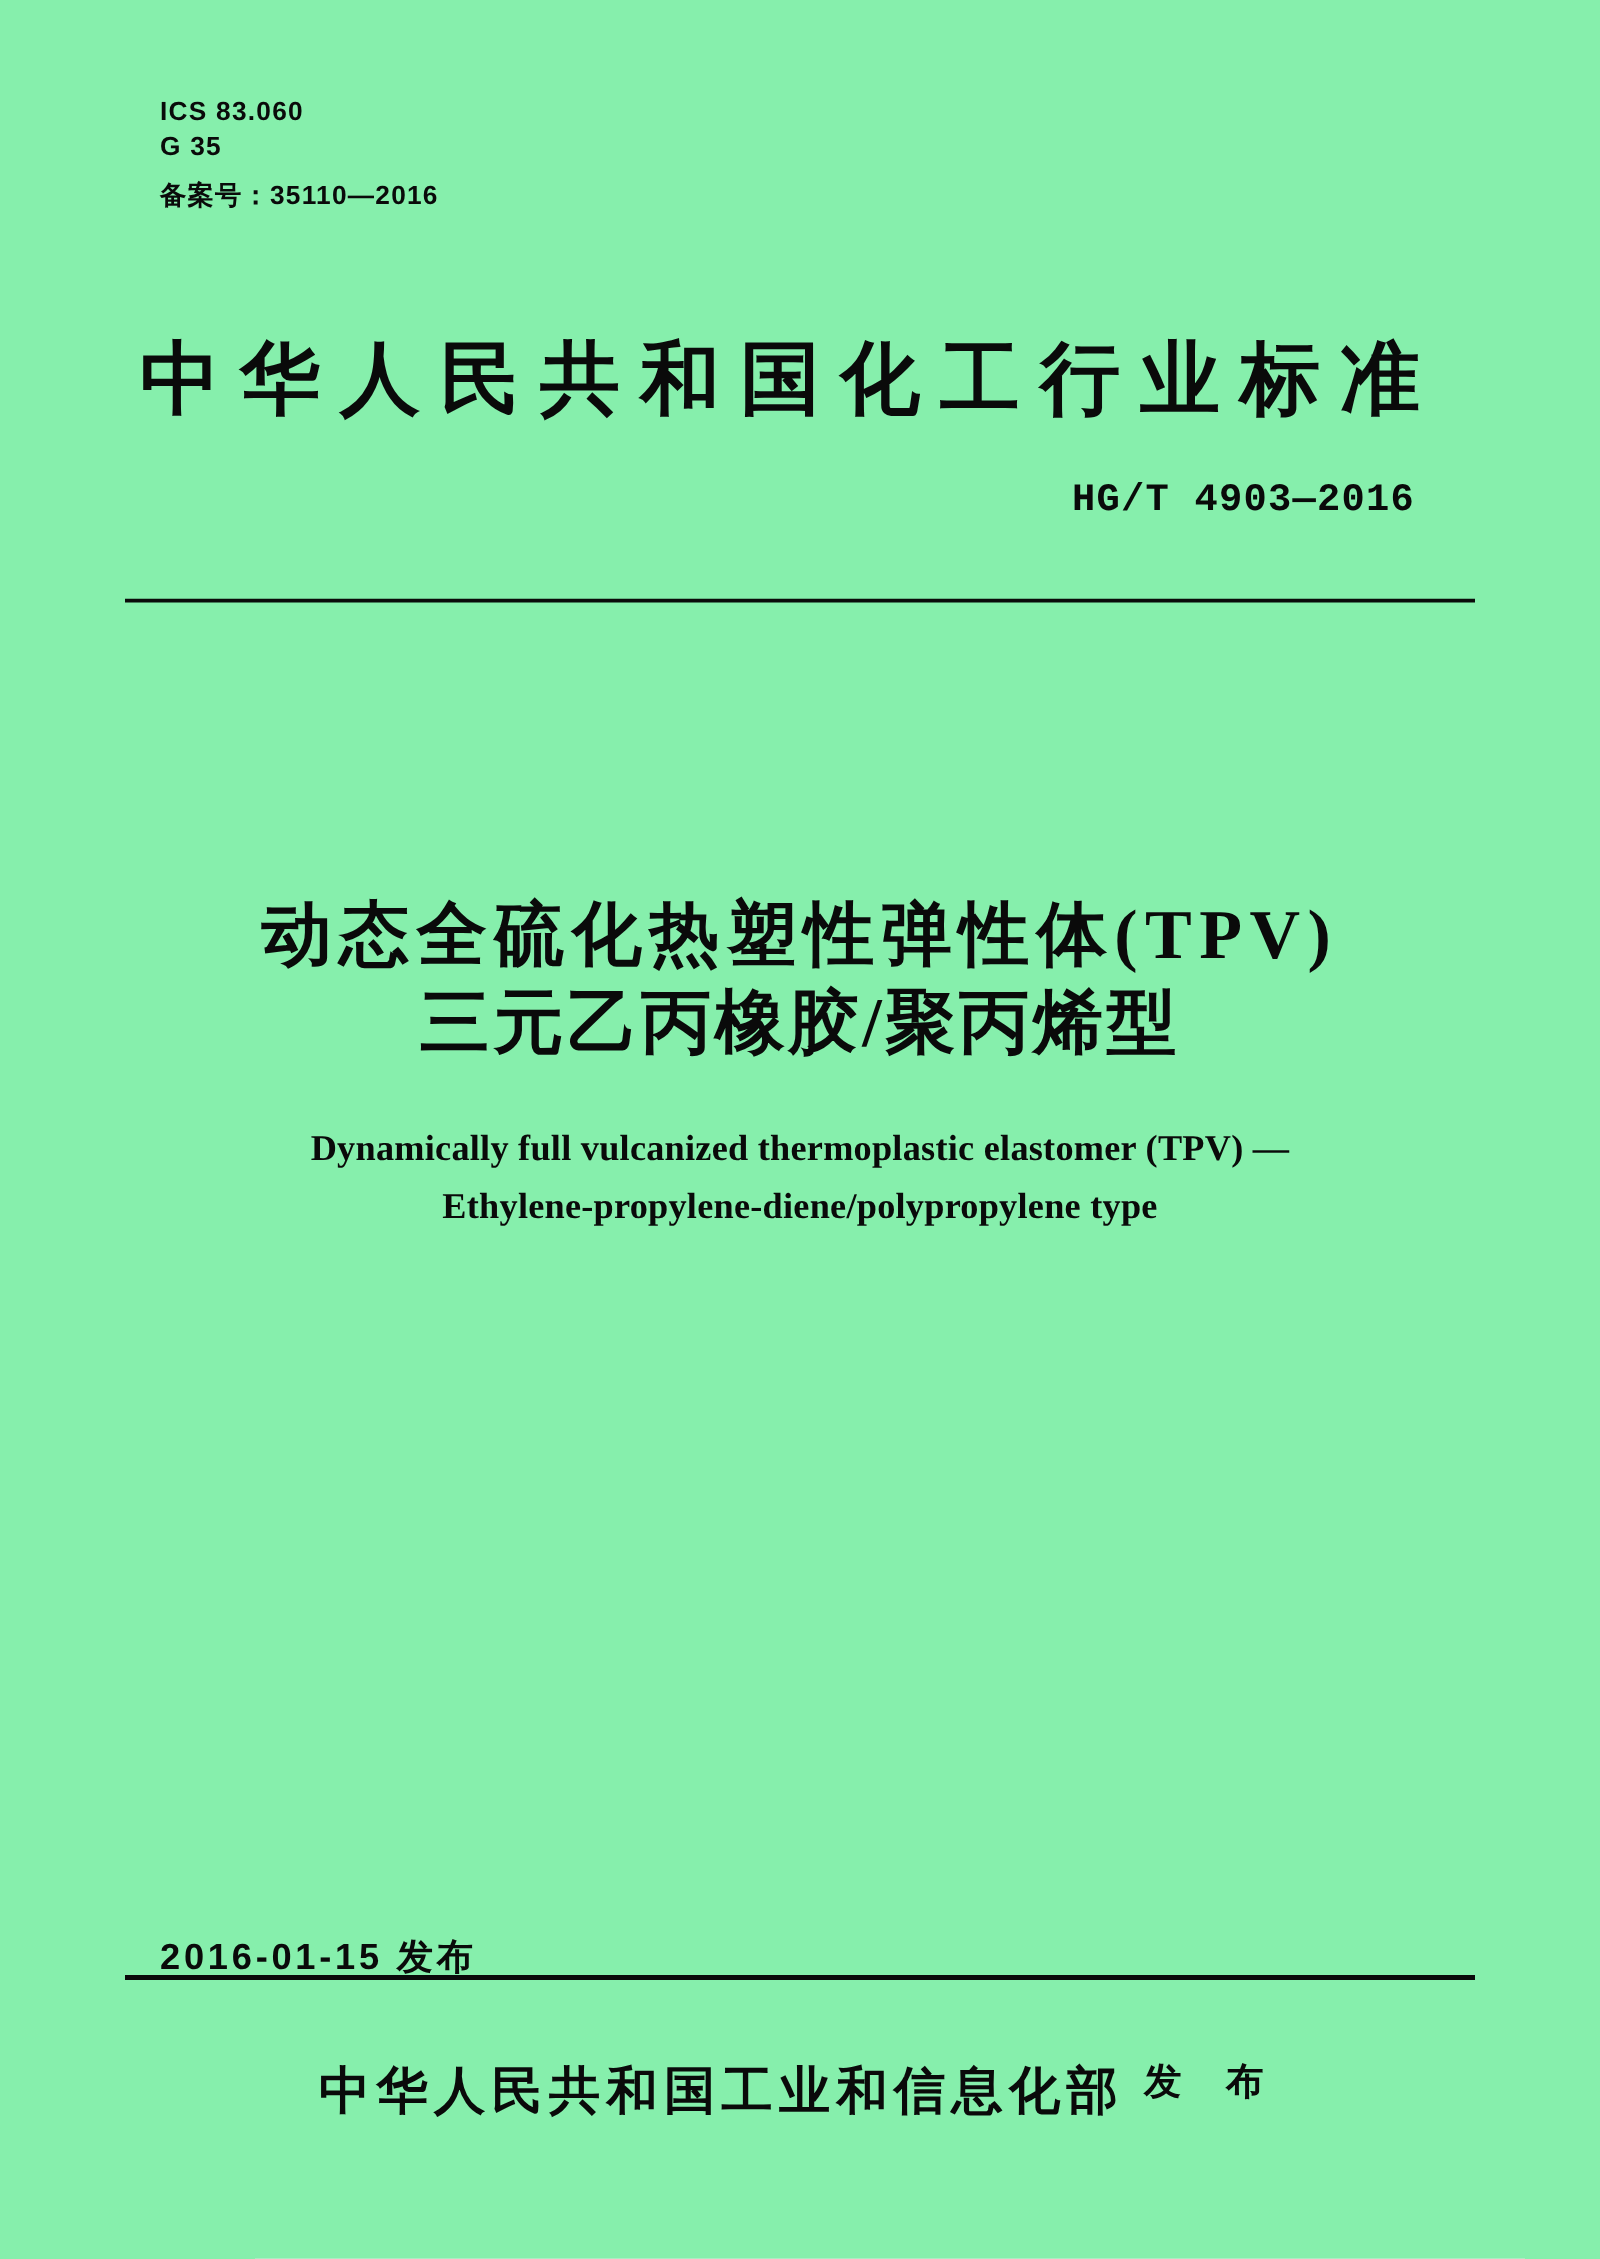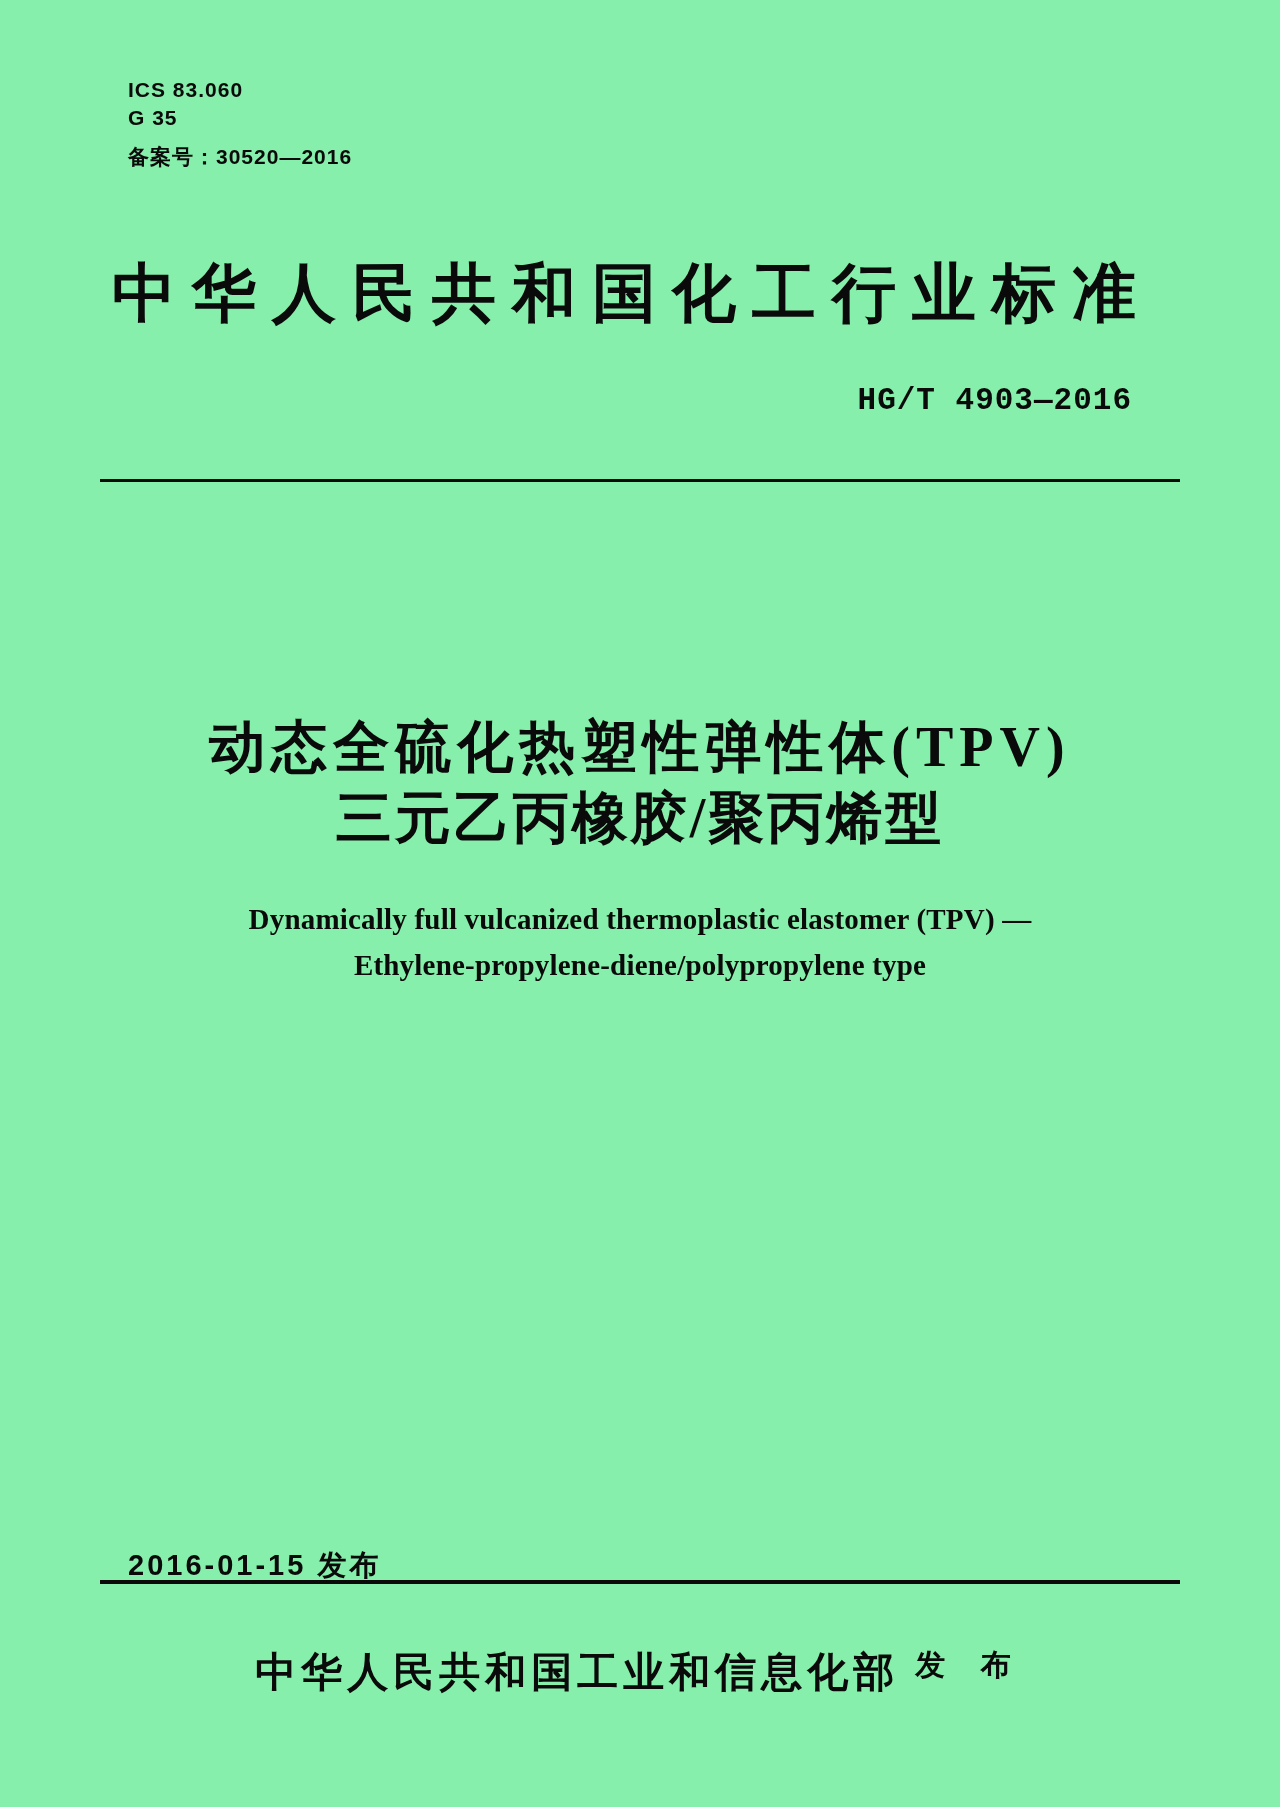--- a/index.html
+++ b/index.html
@@ -33,21 +33,21 @@
     font-family: "Liberation Serif", serif;
     font-weight: bold;
     font-size: 165px;
     line-height: 1.0;
     letter-spacing: 2px;
     white-space: nowrap;
   }
 
   
   #standard-type {
-    left: 112px; top: 260px;
+    left: 112px; top: 270px;
     font-weight: bold;
     font-size: 64px;
     line-height: 1.05;
     letter-spacing: 16px;
     white-space: nowrap;
   }
 
   
   #standard-number {
     right: 148px; top: 383px;
@@ -132,21 +132,21 @@
   }
 </style>
 </head>
 <body>
 
 <div id="page">
 
   <div id="meta-block" class="abs">
     <div>ICS 83.060</div>
     <div>G 35</div>
-    <div id="record-number">备案号：30520—2016</div>
+    <div id="record-number">备案号：35110—2016</div>
   </div>
 
 
   <div id="standard-type" class="abs">中华人民共和国化工行业标准</div>
 
   <div id="standard-number" class="abs">HG/T 4903—2016</div>
 
   <div id="rule-top" class="abs rule"></div>
 
   <div id="doc-title-line1" class="abs center-line">动态全硫化热塑性弹性体(TPV)</div>

